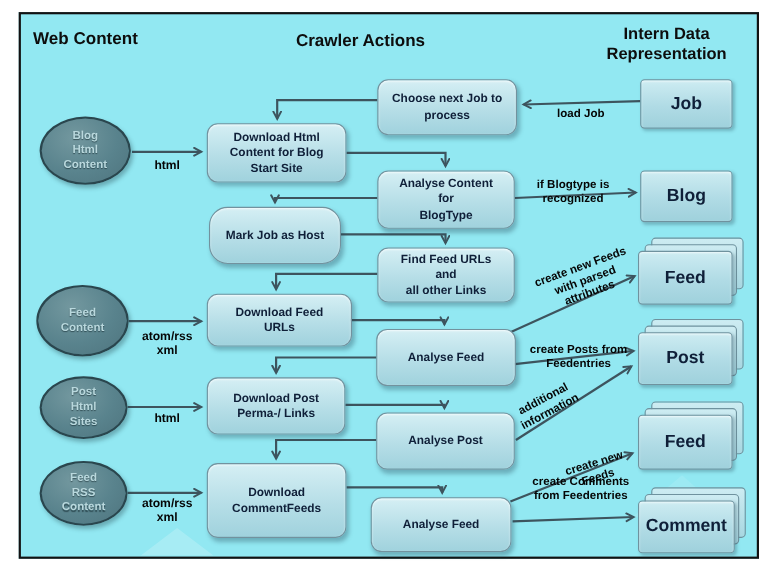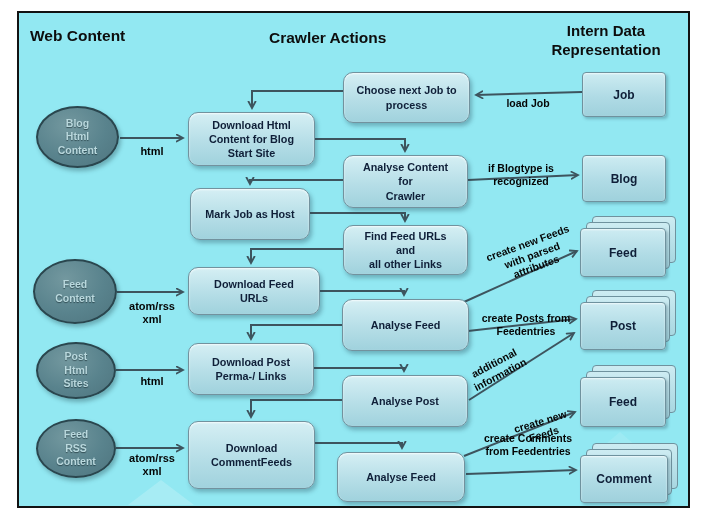--- a/index.html
+++ b/index.html
@@ -14,21 +14,21 @@
   .node{position:absolute;display:flex;align-items:center;justify-content:center;
         text-align:center;box-sizing:border-box;z-index:4;}
   .node .txt{white-space:pre-line;}
   .action{background:linear-gradient(180deg,#d5eff4 0%,#b6dee7 55%,#a0d2dd 100%);
           border:1.5px solid #72929e;border-radius:10px;
           box-shadow:2px 3px 4px rgba(35,70,85,.35), inset 0 1px 2px rgba(255,255,255,.75);
           color:#0f1f38;font-weight:bold;font-size:10.8px;line-height:1.3;padding:12px;}
   .entity{background:linear-gradient(180deg,#cdecf2 0%,#b0dbe5 55%,#9fd1dc 100%);
           border:1.5px solid #6f929e;border-radius:4px;
           box-shadow:2px 2px 3px rgba(35,70,85,.3), inset 0 1px 2px rgba(255,255,255,.7);
-          color:#0f1f38;font-weight:bold;font-size:12px;}
+          color:#0f1f38;font-weight:bold;font-size:16px;}
   .stack{position:absolute;z-index:4;}
   .stack .layer{position:absolute;width:100%;height:100%;
           background:linear-gradient(180deg,#cdecf2,#a8d7e1);
           border:1.5px solid #6f929e;border-radius:4px;box-sizing:border-box;}
   .stack .l2{left:12px;top:-12px;}
   .stack .l1{left:6px;top:-6px;}
   .stack .entity{position:absolute;left:0;top:0;width:100%;height:100%;
           display:flex;align-items:center;justify-content:center;text-align:center;}
   .oval{background:radial-gradient(ellipse at 38% 30%, #73989f 0%, #59838d 55%, #4e747e 100%);
         border:2.5px solid #2a464e;border-radius:50%;
@@ -114,23 +114,23 @@
     <span class="txt">Choose next Job to
 process</span>
     </div>
   <div class="node action" style="left:188px;top:112px;width:127px;height:54px;">
     <span class="txt">Download Html
 Content for Blog
 Start Site</span>
     </div>
   <div class="node action" style="left:343px;top:155px;width:125px;height:53px;">
     <span class="txt">Analyse Content for
-Crawler</span>
-    </div>
-  <div class="node action" style="left:190px;top:188px;width:120px;height:52px;">
+BlogType</span>
+    </div>
+  <div class="node action" style="left:190px;top:188px;width:120px;height:52px;border-radius:17px;">
     <span class="txt">Mark Job as Host</span>
     </div>
   <div class="node action" style="left:343px;top:225px;width:125px;height:50px;">
     <span class="txt">Find Feed URLs and
 all other Links</span>
     </div>
   <div class="node action" style="left:188px;top:267px;width:132px;height:48px;">
     <span class="txt">Download Feed
 URLs</span>
     </div>

